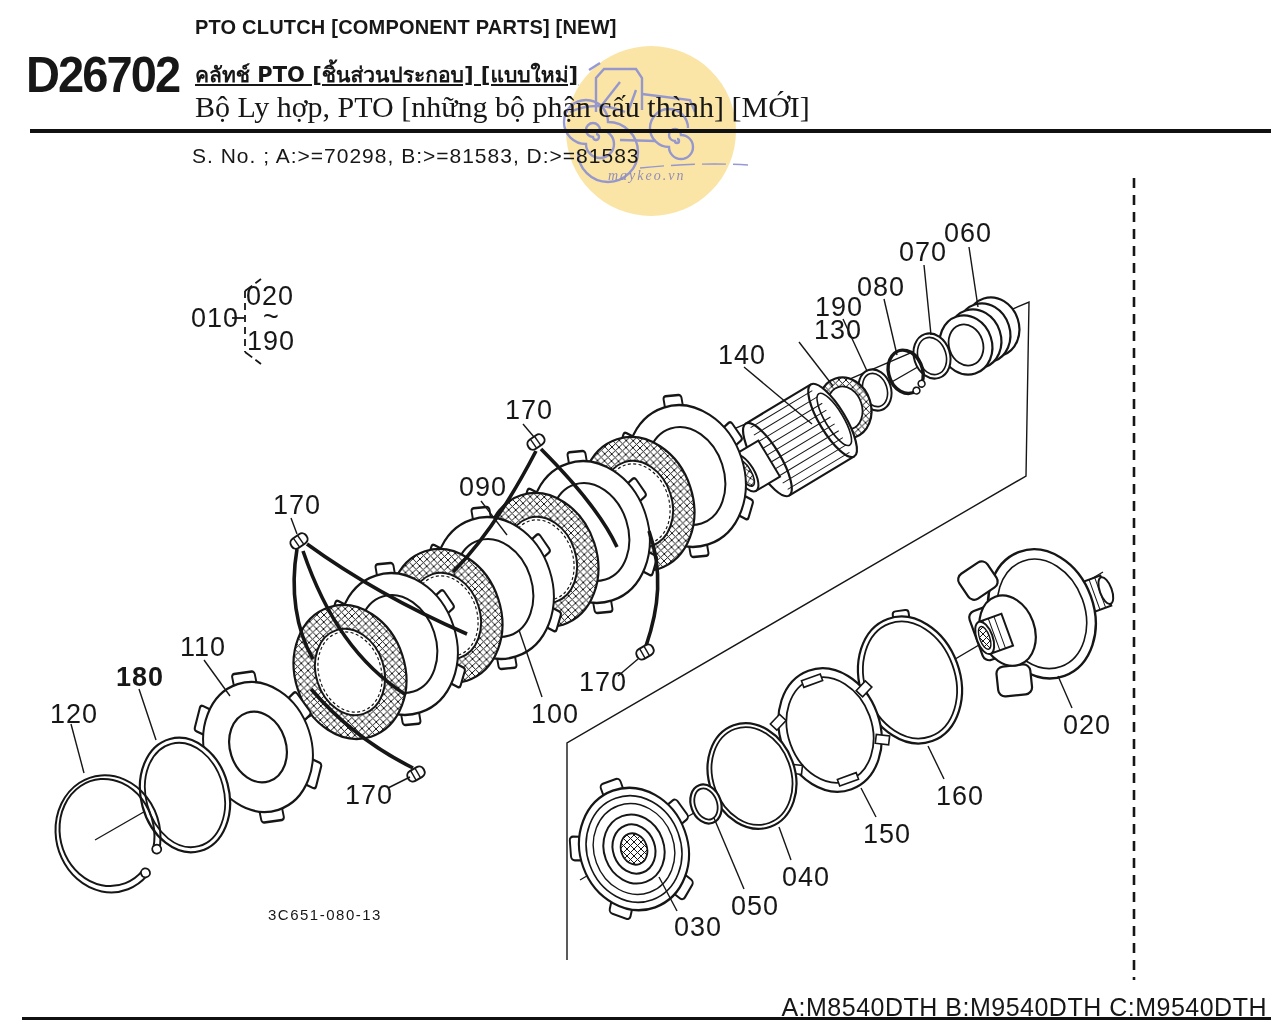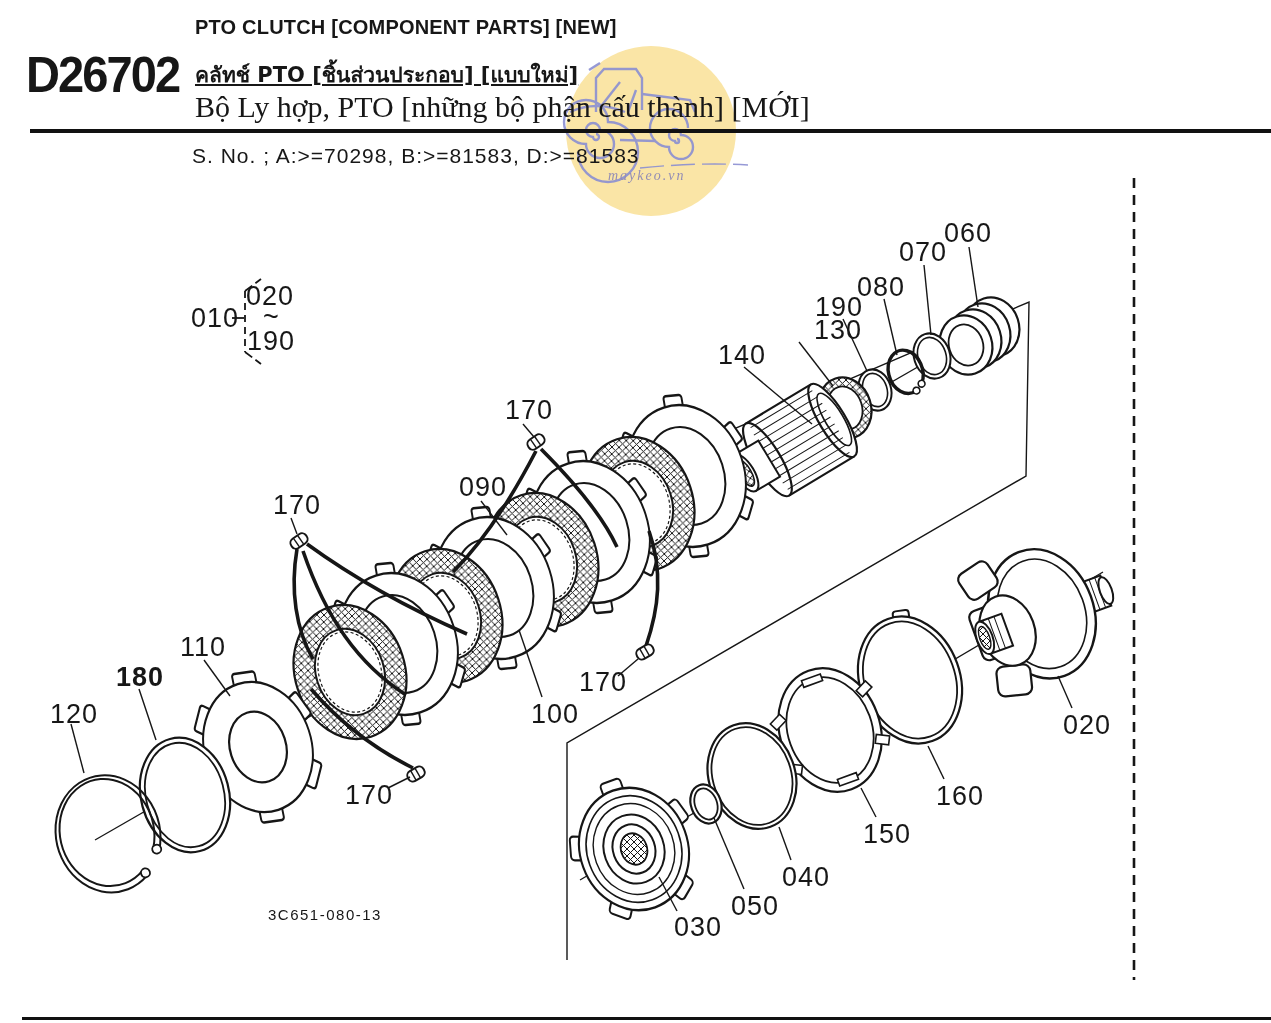--- a/index.html
+++ b/index.html
@@ -319,14 +319,15 @@
       <div class="callout" style="left: 674px; top: 912px; text-align: right;">030</div>
     </div>
 
   <div class="bk" id="bk-main">010</div>
   <div class="bk" id="bk-from">020</div>
   <div class="bk" id="bk-tilde">~</div>
   <div class="bk" id="bk-to">190</div>
 
   <div id="drawing-code">3C651-080-13</div>
 
+  <div id="footer-models">A:M8540DTH B:M9540DTH C:M9540DTH</div>
   <div id="footer-rule"></div>
 </div>
 
 </body></html>

